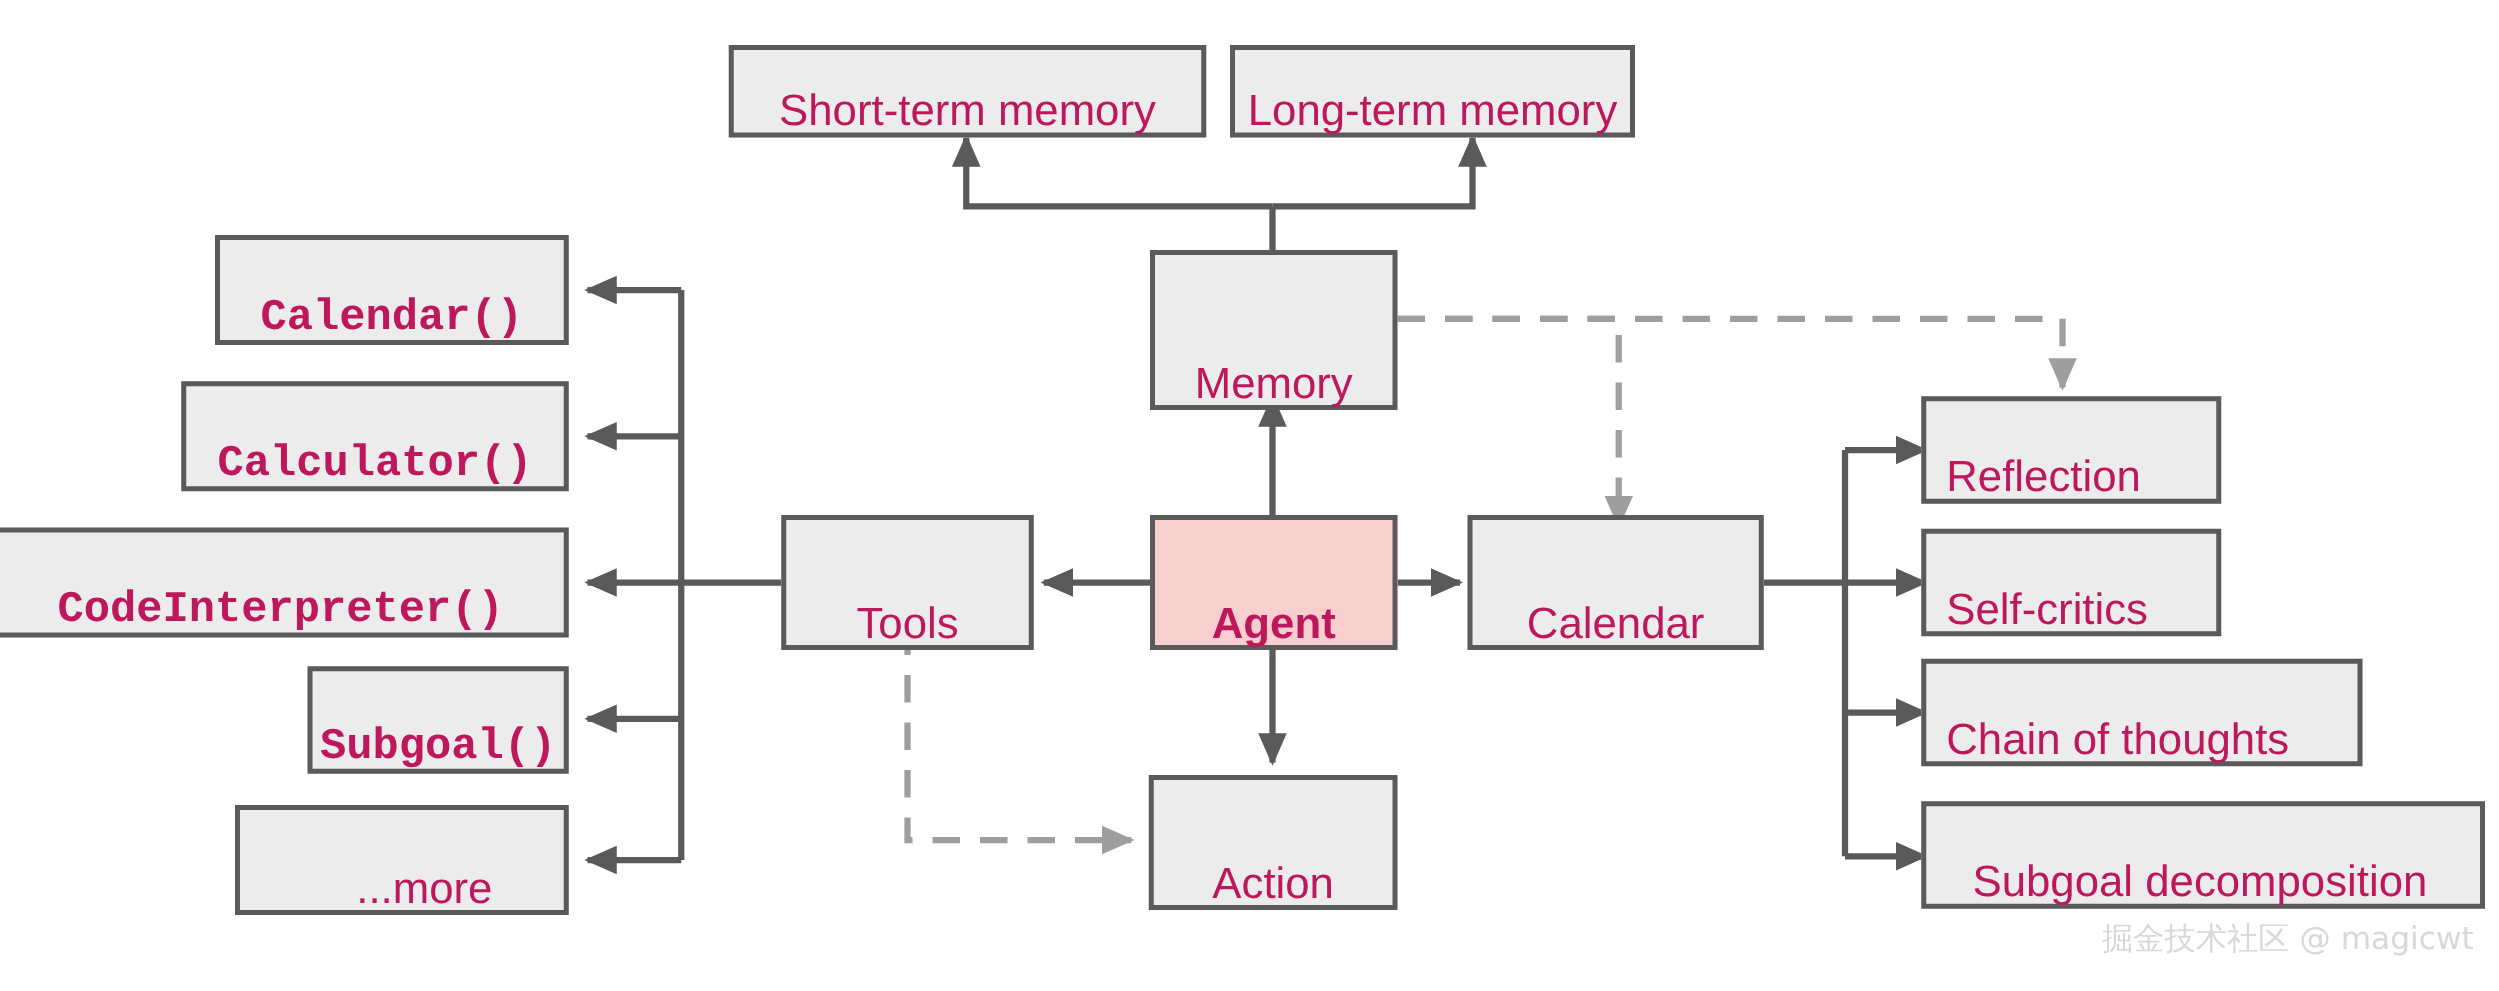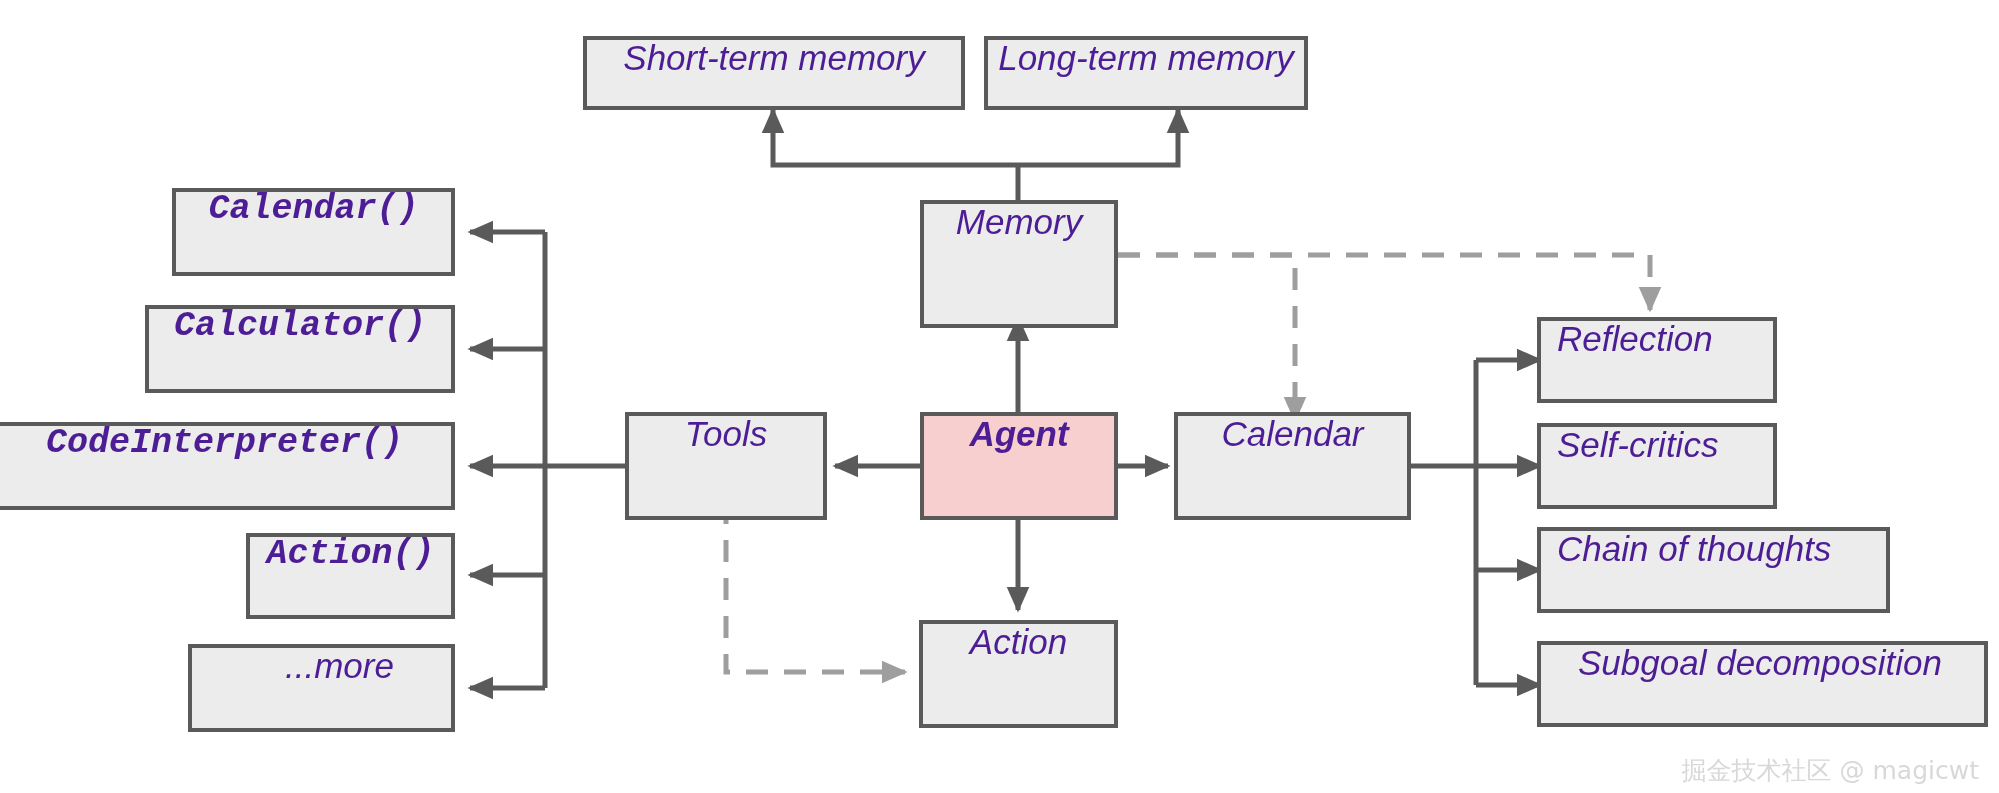--- a/index.html
+++ b/index.html
@@ -24,46 +24,45 @@
     top: 0;
     width: 1999px;
     height: 793px;
   }
   .node {
     position: absolute;
     box-sizing: border-box;
     background: #ececec;
     border: 4px solid #5a5a5a;
     display: flex;
-    align-items: flex-start;
-    color: #4c1d95;
+    align-items: flex-end;
+    color: #be185d;
     font-family: "Liberation Sans", sans-serif;
     font-size: 35px;
     line-height: 1;
     white-space: nowrap;
     z-index: 3;
-    font-style: italic;
   }
   .node.center { justify-content: center; }
   .node.leftpad { justify-content: flex-start; padding-left: 16px; }
   .node.mono {
     font-family: "Liberation Mono", "DejaVu Sans Mono", monospace;
     font-weight: bold;
     font-size: 35px;
     letter-spacing: 0px;
     justify-content: center;
   }
   .node.agent {
     background: #f7cfcf;
     font-weight: bold;
   }
   #watermark {
     position: absolute;
     right: 20px;
-    bottom: 6px;
+    bottom: 26px;
     color: #d8d8d8;
     font-size: 25px;
     font-family: "DejaVu Sans", sans-serif;
     white-space: nowrap;
     z-index: 4;
   }
 </style>
 </head>
 <body>
 
@@ -153,21 +152,21 @@
 
   <div class="node mono" style="left:145px; top:305px; width:310px; height:88px;">
     <span>Calculator()</span>
   </div>
 
   <div class="node mono" style="left:-6px; top:422px; width:461px; height:88px;">
     <span>CodeInterpreter()</span>
   </div>
 
   <div class="node mono" style="left:246px; top:533px; width:209px; height:86px;">
-    <span>Action()</span>
+    <span>Subgoal()</span>
   </div>
 
   <div class="node center" style="left:188px; top:644px; width:267px; height:88px;padding-left:36px;">
     <span>...more</span>
   </div>
 
   <div class="node leftpad" style="left:1537px; top:317px; width:240px; height:86px;">
     <span>Reflection</span>
   </div>
 

